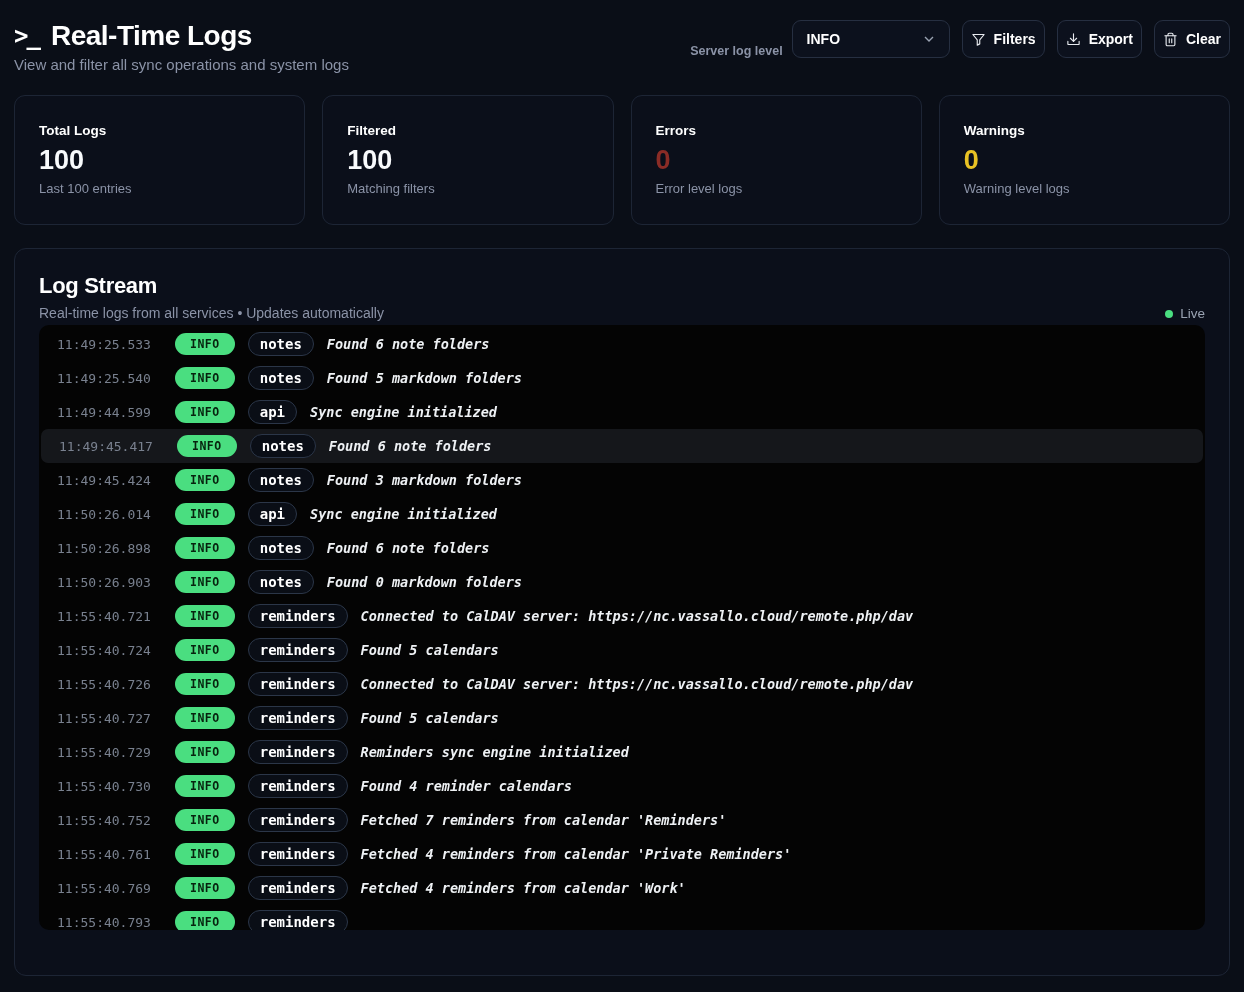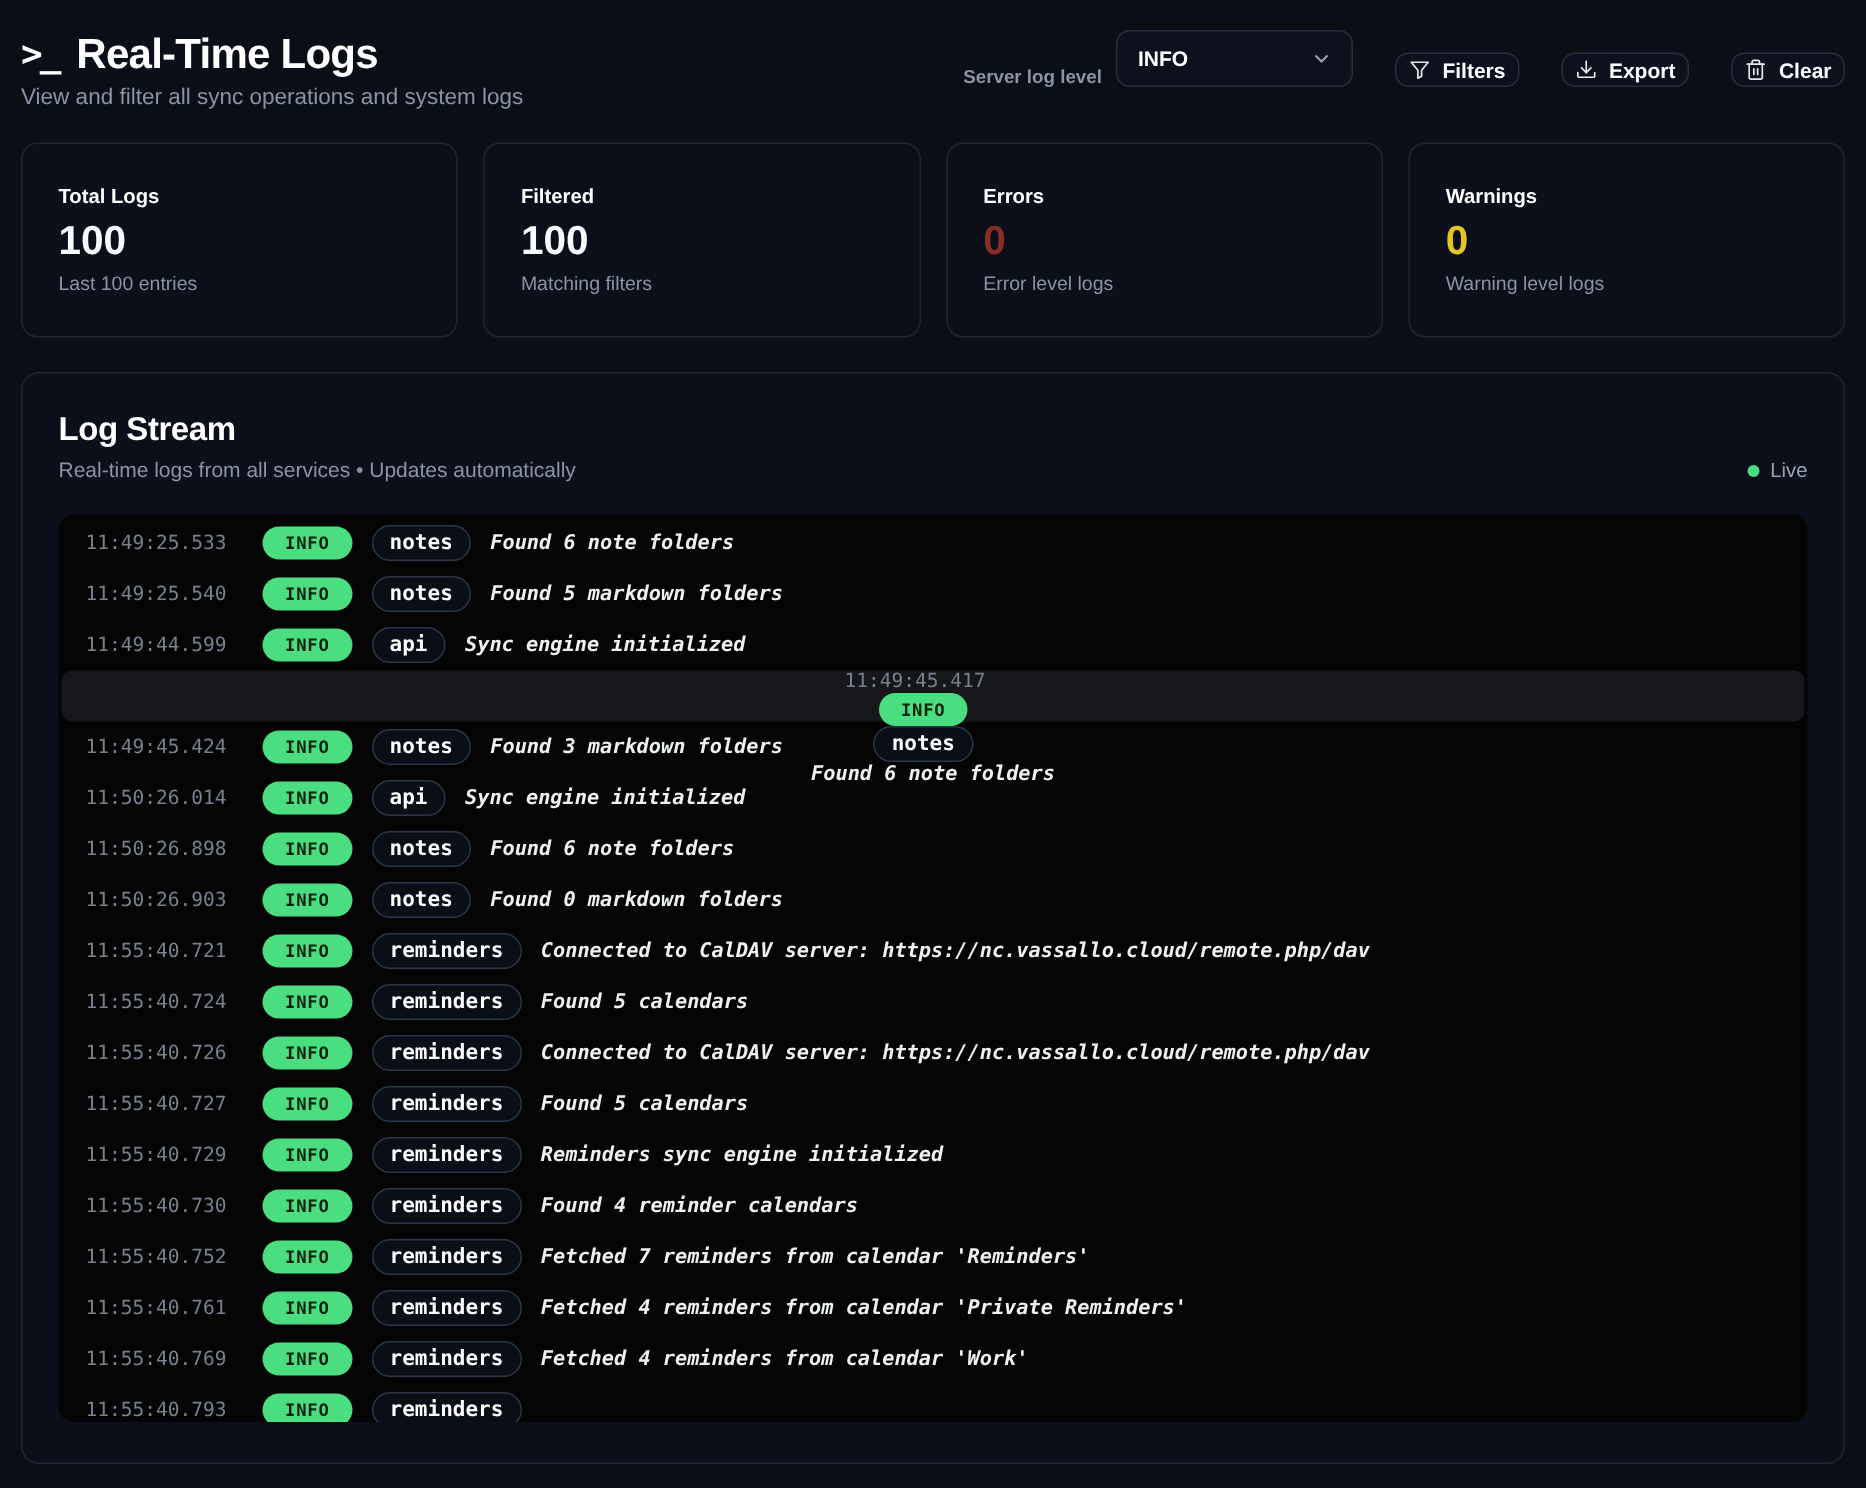--- a/index.html
+++ b/index.html
@@ -67,34 +67,33 @@
     border-radius: 9px;
     display: flex;
     align-items: center;
     justify-content: space-between;
     padding: 0 12px 0 14px;
     cursor: pointer;
   }
   .select-value { font-size: 14px; font-weight: 700; color: #ffffff; }
   .chev { width: 16px; height: 16px; stroke: #9aa3b2; fill: none; stroke-width: 2; }
   .btn {
-    height: 23px;
+    height: 38px;
     background: #0c111d;
     border: 1px solid #262f41;
     border-radius: 9px;
     display: inline-flex;
     align-items: center;
     gap: 8px;
     padding: 0 8px;
     font-size: 14px;
     font-weight: 700;
     color: #ffffff;
     font-family: "Liberation Sans", sans-serif;
     cursor: pointer;
-    margin-left: 16px;
   }
   .btn svg { width: 15px; height: 15px; stroke: #e7eaef; fill: none; stroke-width: 1.8; stroke-linecap: round; stroke-linejoin: round; }
 
   
   .stats-row {
     display: grid;
     grid-template-columns: repeat(4, 1fr);
     gap: 17px;
     margin-top: 22px;
   }
@@ -123,39 +122,38 @@
     justify-content: space-between;
     align-items: flex-end;
   }
   .log-title { font-size: 22px; font-weight: 800; color: #ffffff; letter-spacing: -0.3px; }
   .log-subtitle { margin-top: 6px; font-size: 14px; color: #8b93a7; }
   .live-indicator { display: flex; align-items: center; gap: 7px; margin-top: 6px; }
   .live-dot { width: 8px; height: 8px; border-radius: 50%; background: #4ade80; }
   .live-text { font-size: 13.5px; color: #9aa3b2; }
 
   .log-viewport {
-    margin-top: 22px;
+    margin-top: 4px;
     background: #040404;
     border-radius: 10px;
     height: 605px;
     overflow: hidden;
     padding-top: 2px;
   }
   .log-row {
     height: 34px;
     display: flex;
     align-items: center;
     padding: 0 18px;
     font-family: "DejaVu Sans Mono", monospace;
   }
   .log-row.highlighted {
     background: #15171b;
     border-radius: 7px;
     margin: 0 2px;
-    flex-direction: column;
   }
   .log-time {
     color: #79818f;
     font-size: 13px;
     width: 118px;
     flex: none;
   }
   .log-level {
     background: #4ade80;
     color: #07230e;

